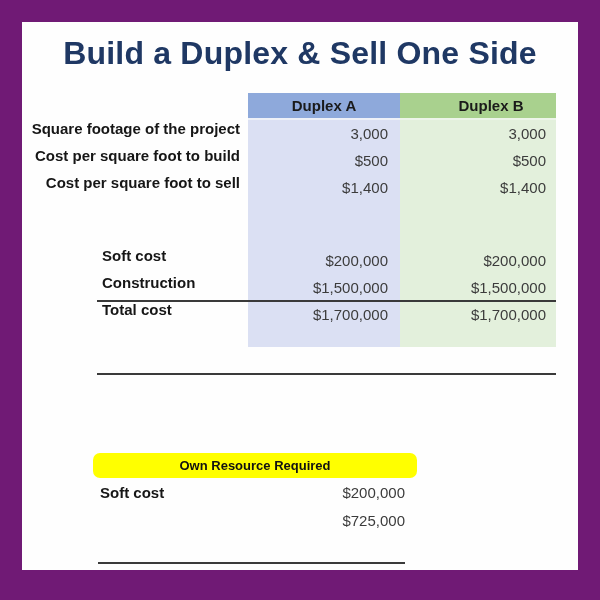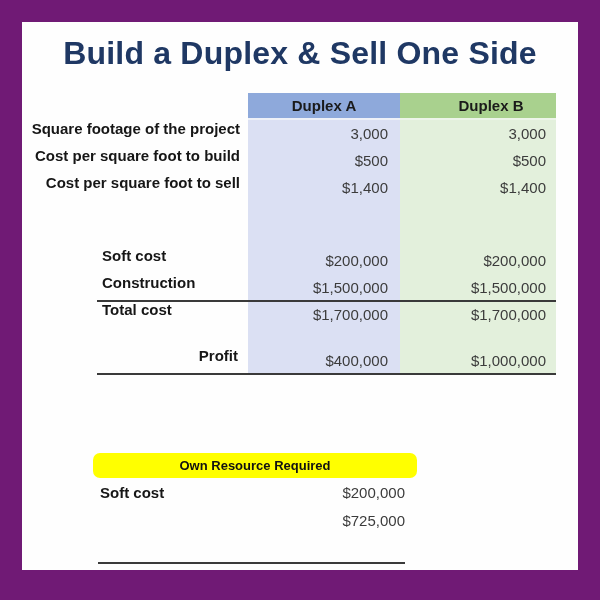--- a/index.html
+++ b/index.html
@@ -99,25 +99,20 @@
         <div class="c-b">$1,700,000</div>
       </div>
 
       <div class="t-row t-sp19">
         <div class="c-label"></div>
         <div class="c-a"></div>
         <div class="c-b"></div>
       </div>
 
 
-      <div class="t-row">
-        <div class="c-label lab-inset">Profit</div>
-        <div class="c-a">$400,000</div>
-        <div class="c-b">$1,000,000</div>
-      </div>
 
       <div class="rule rule-1"></div>
       <div class="rule rule-2"></div>
     </div>
 
     <div class="owntable">
       <div class="own-header">Own Resource Required</div>
 
       <div class="o-row">
         <div class="o-label o-lab-1">Soft cost</div>

